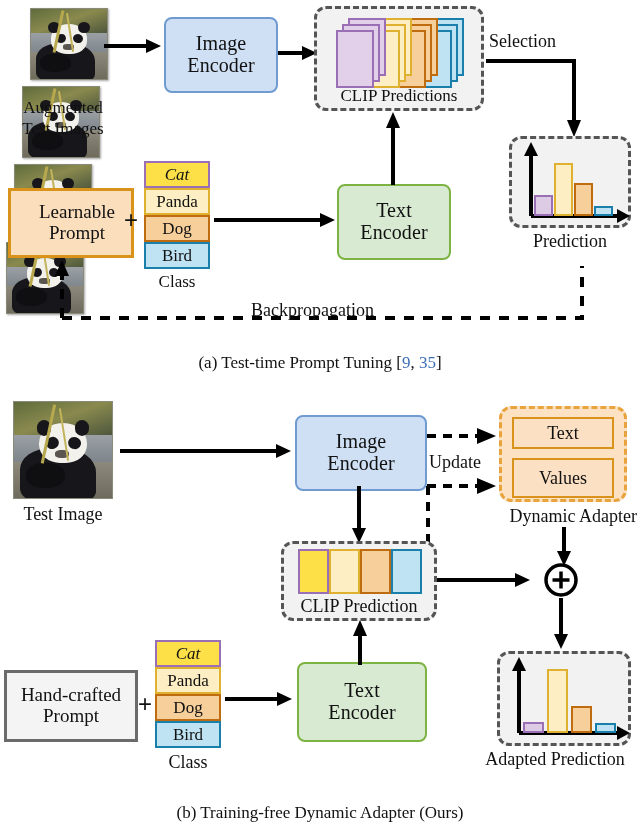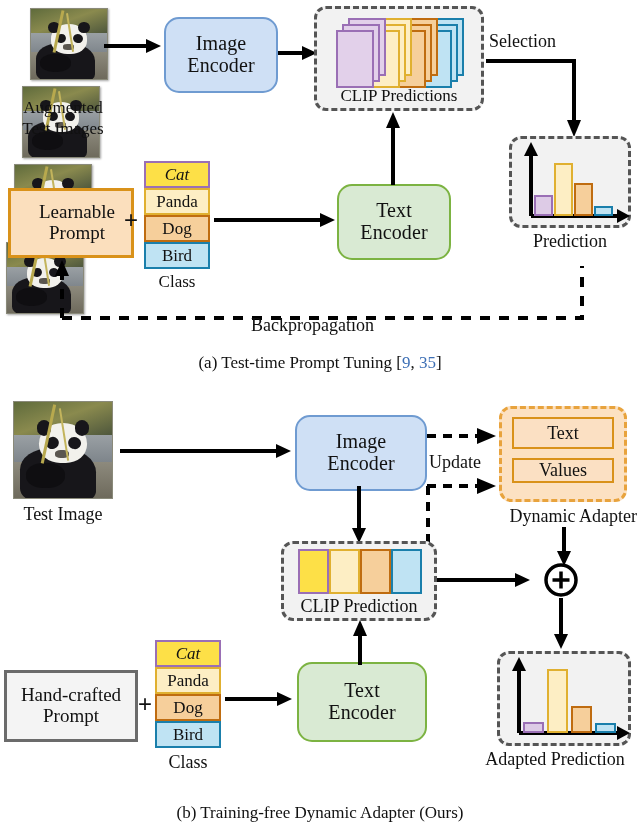--- a/index.html
+++ b/index.html
@@ -21,21 +21,21 @@
     height: 834px;
   }
   .abs { position: absolute; }
 
   
   .encoder-box {
     display: flex;
     align-items: center;
     justify-content: center;
     text-align: center;
-    border-radius: 15px;
+    border-radius: 8px;
     font-size: 20px;
     line-height: 1.08;
     letter-spacing: .1px;
   }
   .encoder-image {
     background: #cfe0f5;
     border: 2px solid #6f9bd1;
   }
   .encoder-text {
     background: #d9ead3;
@@ -364,21 +364,21 @@
   <svg class="abs" style="left:385px; top:112px;" width="16" height="74" viewBox="0 0 16 74">
     <line x1="8" y1="73" x2="8" y2="14" stroke="#000" stroke-width="4"></line>
     <polygon points="1,16 8,0 15,16" fill="#000"></polygon>
   </svg>
 
   <svg class="abs" style="left:54px; top:252px;" width="530" height="72" viewBox="0 0 530 72">
     <path d="M8,66 L8,22" stroke="#000" stroke-width="4" fill="none" stroke-dasharray="10,9"></path>
     <polygon points="1,24 8,8 15,24" fill="#000"></polygon>
     <path d="M8,66 L528,66 L528,14" stroke="#000" stroke-width="4" fill="none" stroke-dasharray="10,9"></path>
   </svg>
-  <div class="abs lbl-18" style="left:251px; top:315px;">Backpropagation</div>
+  <div class="abs lbl-18" style="left:251px; top:300px;">Backpropagation</div>
 
   <div class="abs fig-caption" style="top:353px;">
     <span>(a) Test-time Prompt Tuning [</span><span class="cite">9</span><span>, </span><span class="cite">35</span><span>]</span>
   </div>
 
   <div class="panda-photo abs" style="left:13px; top:401px; width:100px; height:98px;">
     <div class="pp-sky"></div>
       <div class="pp-wall"></div>
       <div class="pp-ground"></div>
     <div class="pp-body"></div>
@@ -417,21 +417,21 @@
   <div class="abs lbl-18" style="left:429px; top:452px;">Update</div>
 
   <svg class="abs" style="left:421px; top:486px;" width="14" height="62" viewBox="0 0 14 62">
     <line x1="7" y1="0" x2="7" y2="58" stroke="#000" stroke-width="4" stroke-dasharray="9,7"></line>
   </svg>
 
   <div class="abs dash-group-orange" style="left:499px; top:406px; width:128px; height:96px;"></div>
   <div class="abs kv-box" style="left:512px; top:417px; width:102px; height:32px;">
     <span>Text</span>
   </div>
-  <div class="abs kv-box" style="left:512px; top:458px; width:102px; height:25px;">
+  <div class="abs kv-box" style="left:512px; top:458px; width:102px; height:40px;">
     <span>Values</span>
   </div>
   <div class="abs lbl-18" style="left:489px; top:506px; width:148px; text-align:right;">Dynamic Adapter</div>
 
   <svg class="abs" style="left:351px; top:486px;" width="16" height="58" viewBox="0 0 16 58">
     <line x1="8" y1="0" x2="8" y2="44" stroke="#000" stroke-width="4"></line>
     <polygon points="1,42 8,57 15,42" fill="#000"></polygon>
   </svg>
 
   <div class="abs dash-group" style="left:281px; top:541px; width:156px; height:80px;"></div>

